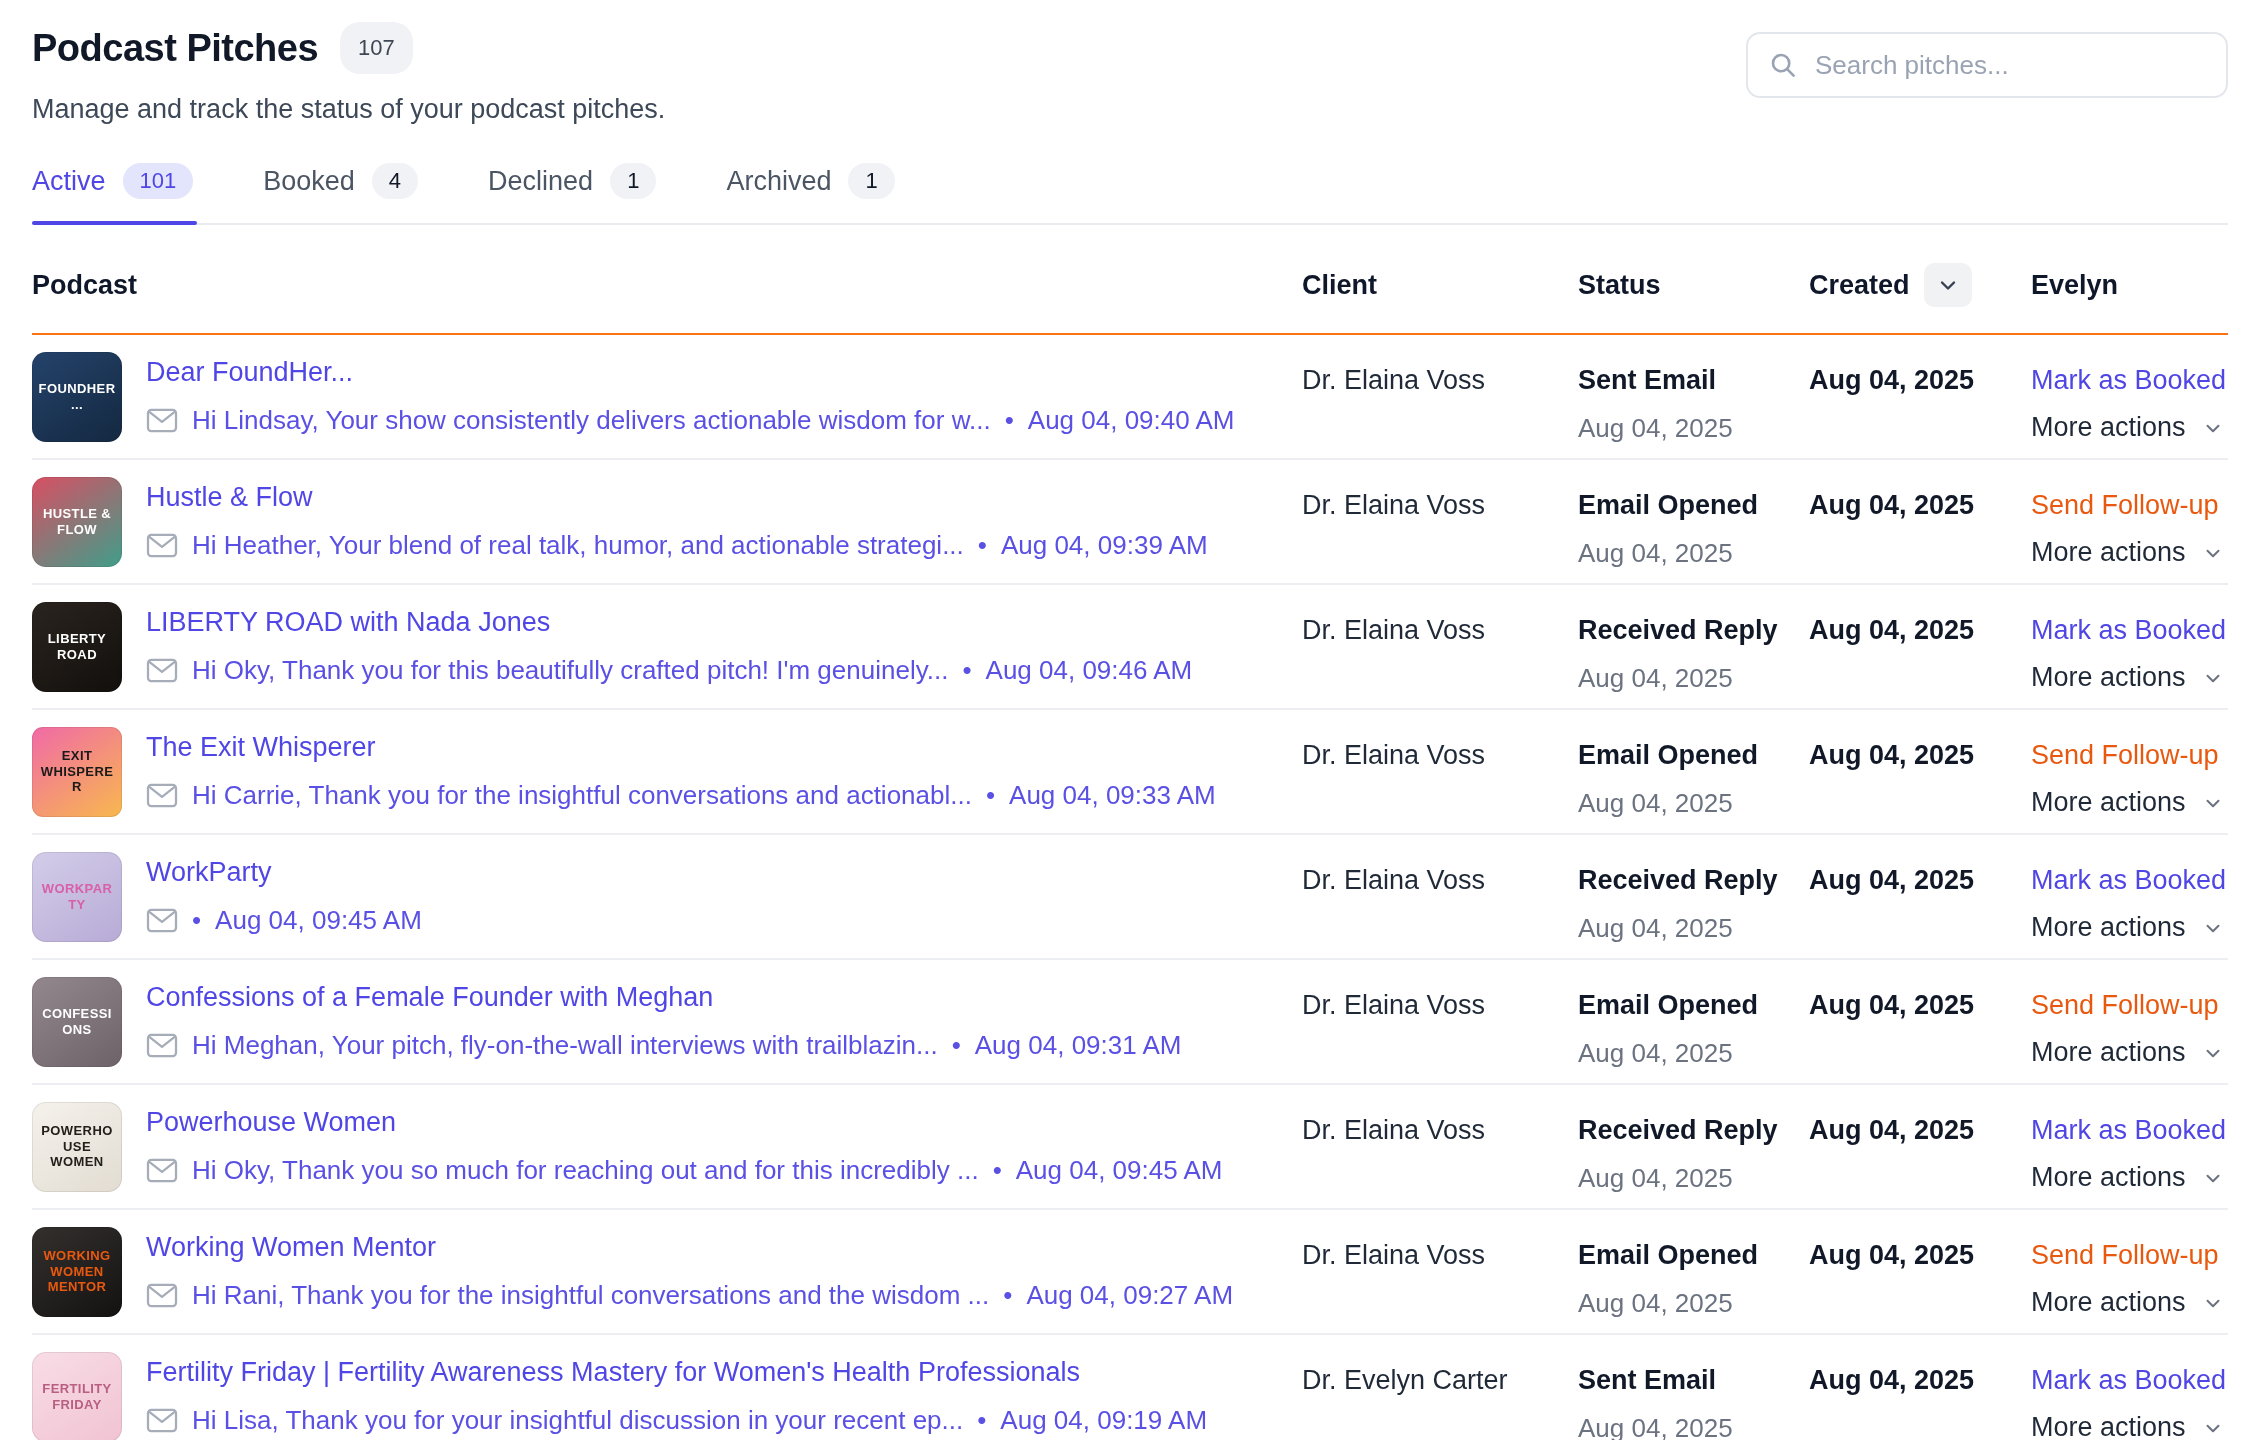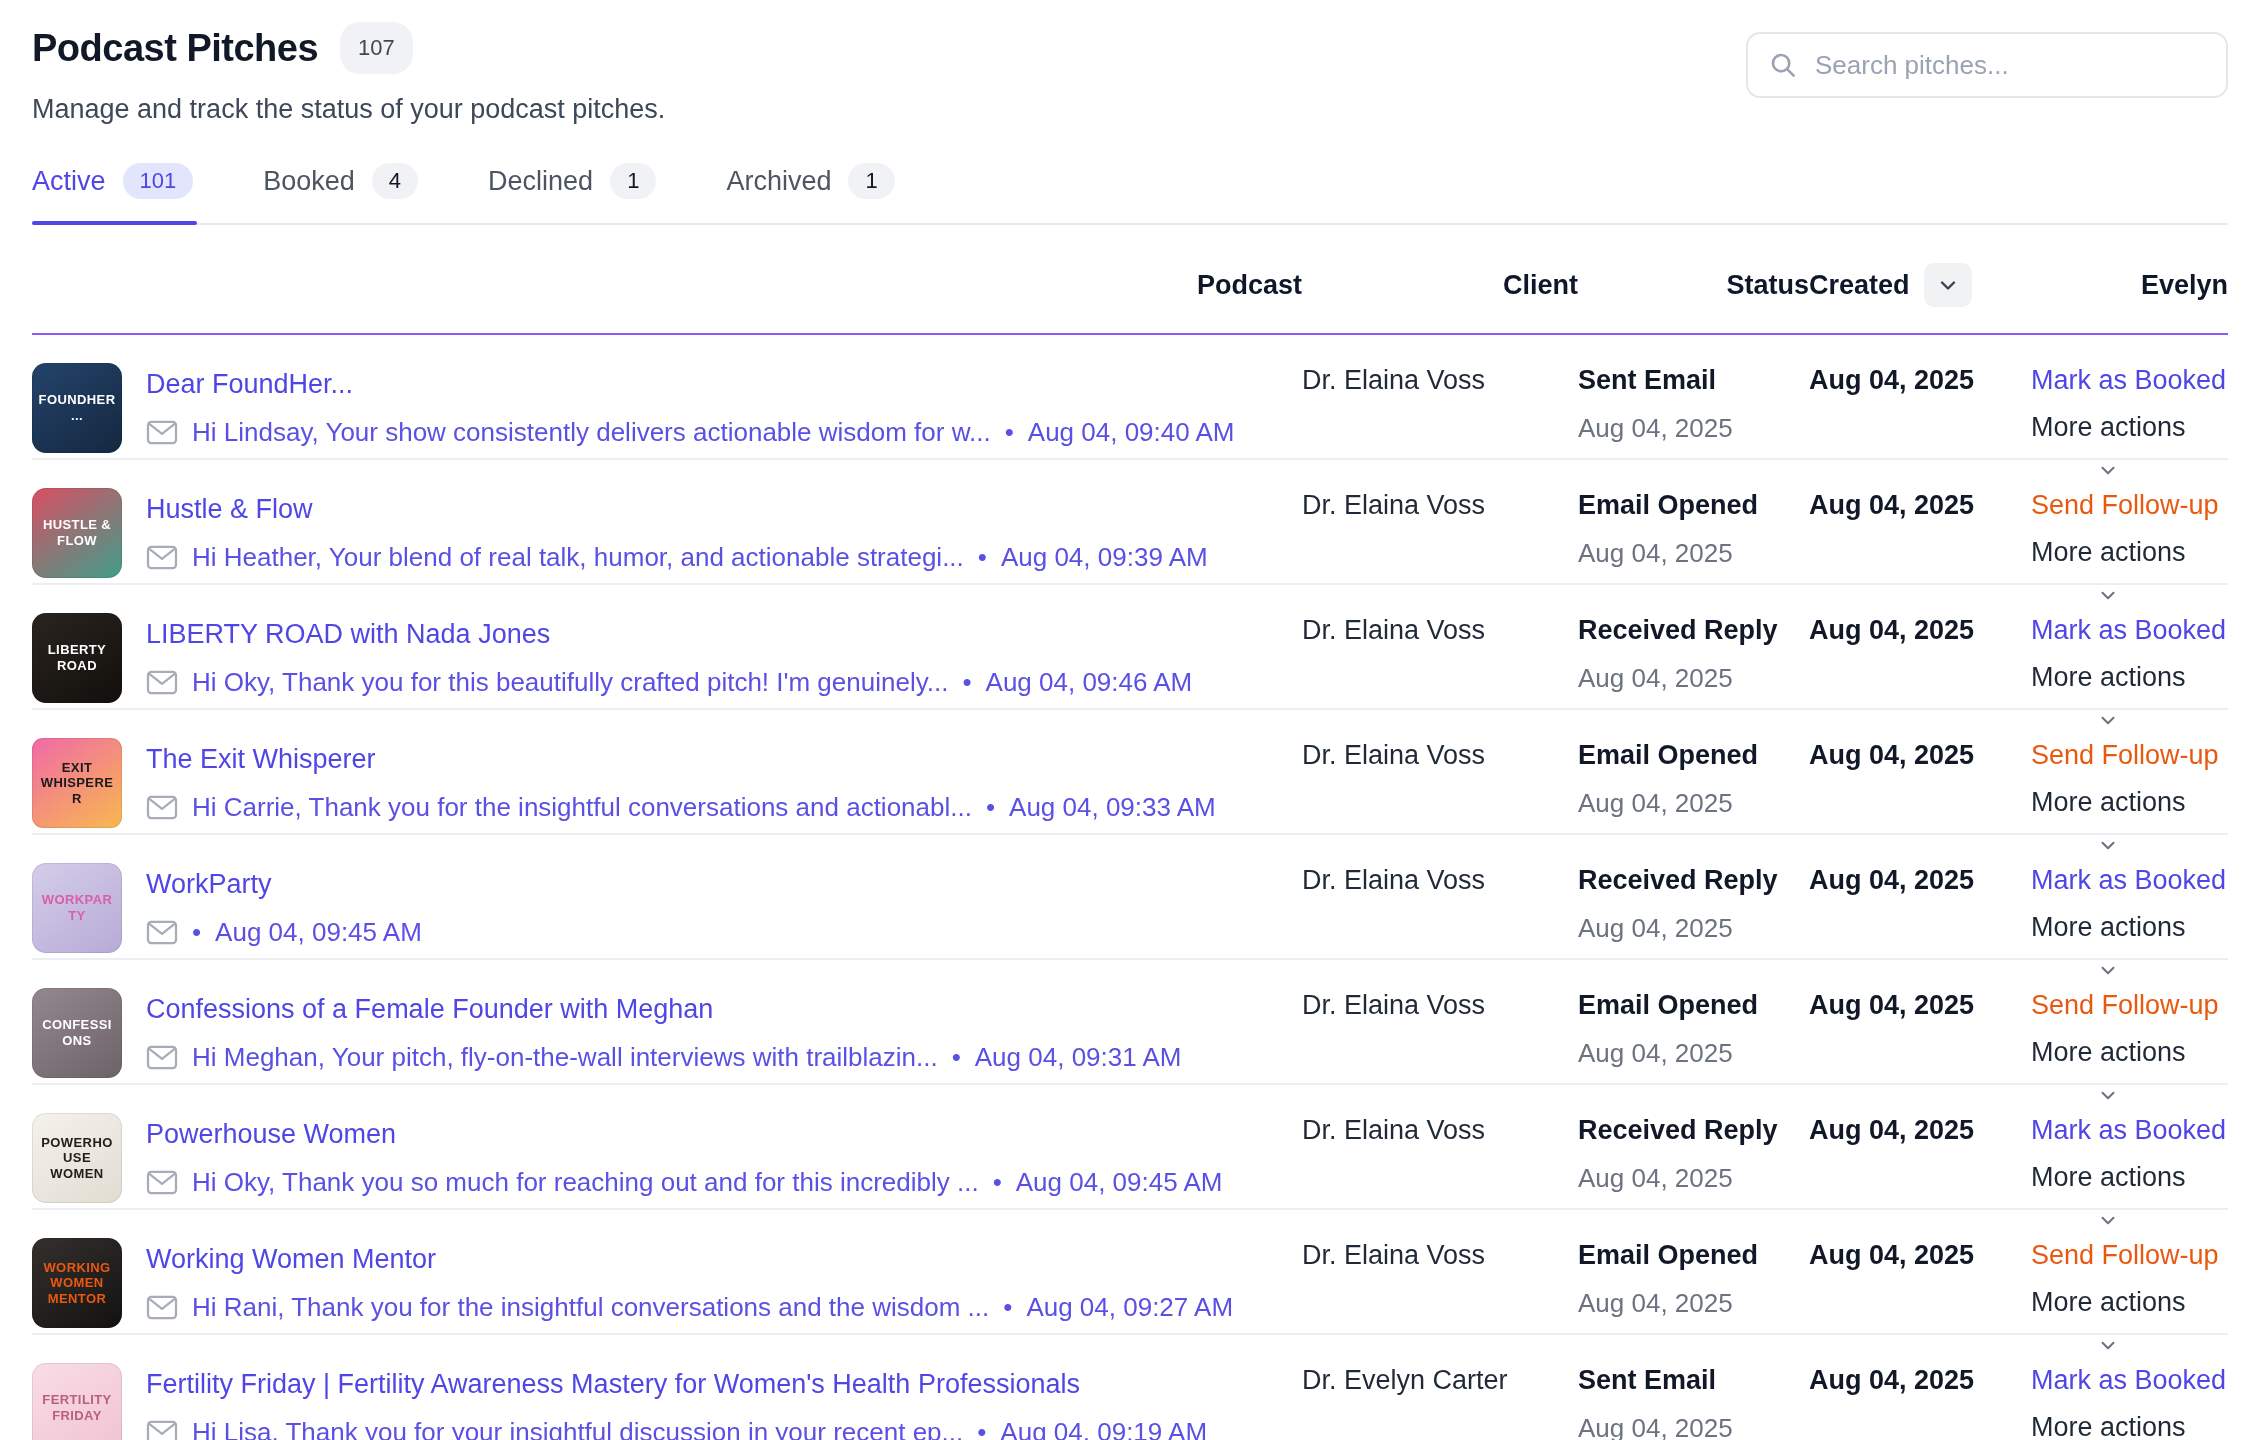--- a/index.html
+++ b/index.html
@@ -27,21 +27,21 @@
   
   .tabs { display: flex; margin-top: 38px; border-bottom: 2px solid #e8eaee; }
   .tab { display: flex; align-items: center; gap: 17px; padding: 0 4px 24px 0; margin-right: 66px; background: none; border: none; font-family: inherit; font-size: 27px; font-weight: 500; color: #4b5563; position: relative; cursor: pointer; }
   .tab.active { color: #4f46e5; }
   .tab.active::after { content: ""; position: absolute; left: 0; right: 0; bottom: -2px; height: 4px; background: #4f46e5; border-radius: 3px; }
   .tab-count { border-radius: 999px; padding: 7px 17px; font-size: 22px; font-weight: 500; background: #f1f2f5; color: #111827; line-height: 1; }
   .tab.active .tab-count { background: #e2e5fb; color: #4f46e5; }
 
   
   .grid-cols { display: grid; grid-template-columns: 1fr 276px 231px 222px 197px; }
-  .thead { padding: 38px 0 26px; border-bottom: 2px solid #8b5cf6; align-items: center; text-align: right; }
+  .thead { padding: 38px 0 26px; border-bottom: 2px solid #f97316; align-items: center; }
   .th { font-size: 27px; font-weight: 700; color: #0f172a; }
   .th-created { display: flex; align-items: center; gap: 14px; }
   .sort-btn { width: 48px; height: 44px; background: #f1f2f4; border: none; border-radius: 10px; display: flex; align-items: center; justify-content: center; cursor: pointer; }
 
   .row { height: 125px; border-bottom: 2px solid #eceef2; }
   .cell-podcast { display: flex; align-items: center; gap: 24px; height: 100%; min-width: 0; padding-right: 30px; }
   .artwork { width: 90px; height: 90px; border-radius: 14px; flex: none; display: flex; align-items: center; justify-content: center; overflow: hidden; box-shadow: inset 0 0 0 1px rgba(0,0,0,.08); cursor: pointer; }
   .artwork-label { font-size: 13px; font-weight: 700; text-align: center; line-height: 1.2; padding: 6px; letter-spacing: .4px; text-transform: uppercase; word-break: break-word; }
   .podcast-info { display: flex; flex-direction: column; gap: 17px; min-width: 0; }
   .podcast-name { font-size: 27px; font-weight: 500; color: #4f46e5; text-decoration: none; cursor: pointer; white-space: nowrap; overflow: hidden; text-overflow: ellipsis; }
@@ -52,21 +52,21 @@
   .cell { padding-top: 30px; }
   .cell-client { font-size: 27px; color: #1f2937; }
   .cell-status { display: flex; flex-direction: column; gap: 17px; }
   .status-text { font-size: 27px; font-weight: 600; color: #111827; }
   .status-date { font-size: 26px; color: #6b7280; }
   .cell-created { font-size: 27px; font-weight: 600; color: #111827; }
   .cell-actions { display: flex; flex-direction: column; gap: 16px; align-items: flex-start; }
   .action-link { font-size: 27px; font-weight: 500; text-decoration: none; cursor: pointer; }
   .action-booked { color: #4f46e5; }
   .action-followup { color: #e8590f; }
-  .more-actions { display: flex; align-items: center; gap: 16px; background: none; border: none; padding: 0; font-family: inherit; font-size: 27px; color: #1f2937; cursor: pointer; flex-direction: column; }
+  .more-actions { display: flex; align-items: center; gap: 16px; background: none; border: none; padding: 0; font-family: inherit; font-size: 27px; color: #1f2937; cursor: pointer; }
 </style>
 </head>
 <body>
 
 <div class="page">
 
   <div class="header">
     <div>
       <div class="title-row">
         <h1 class="page-title">Podcast Pitches</h1>

